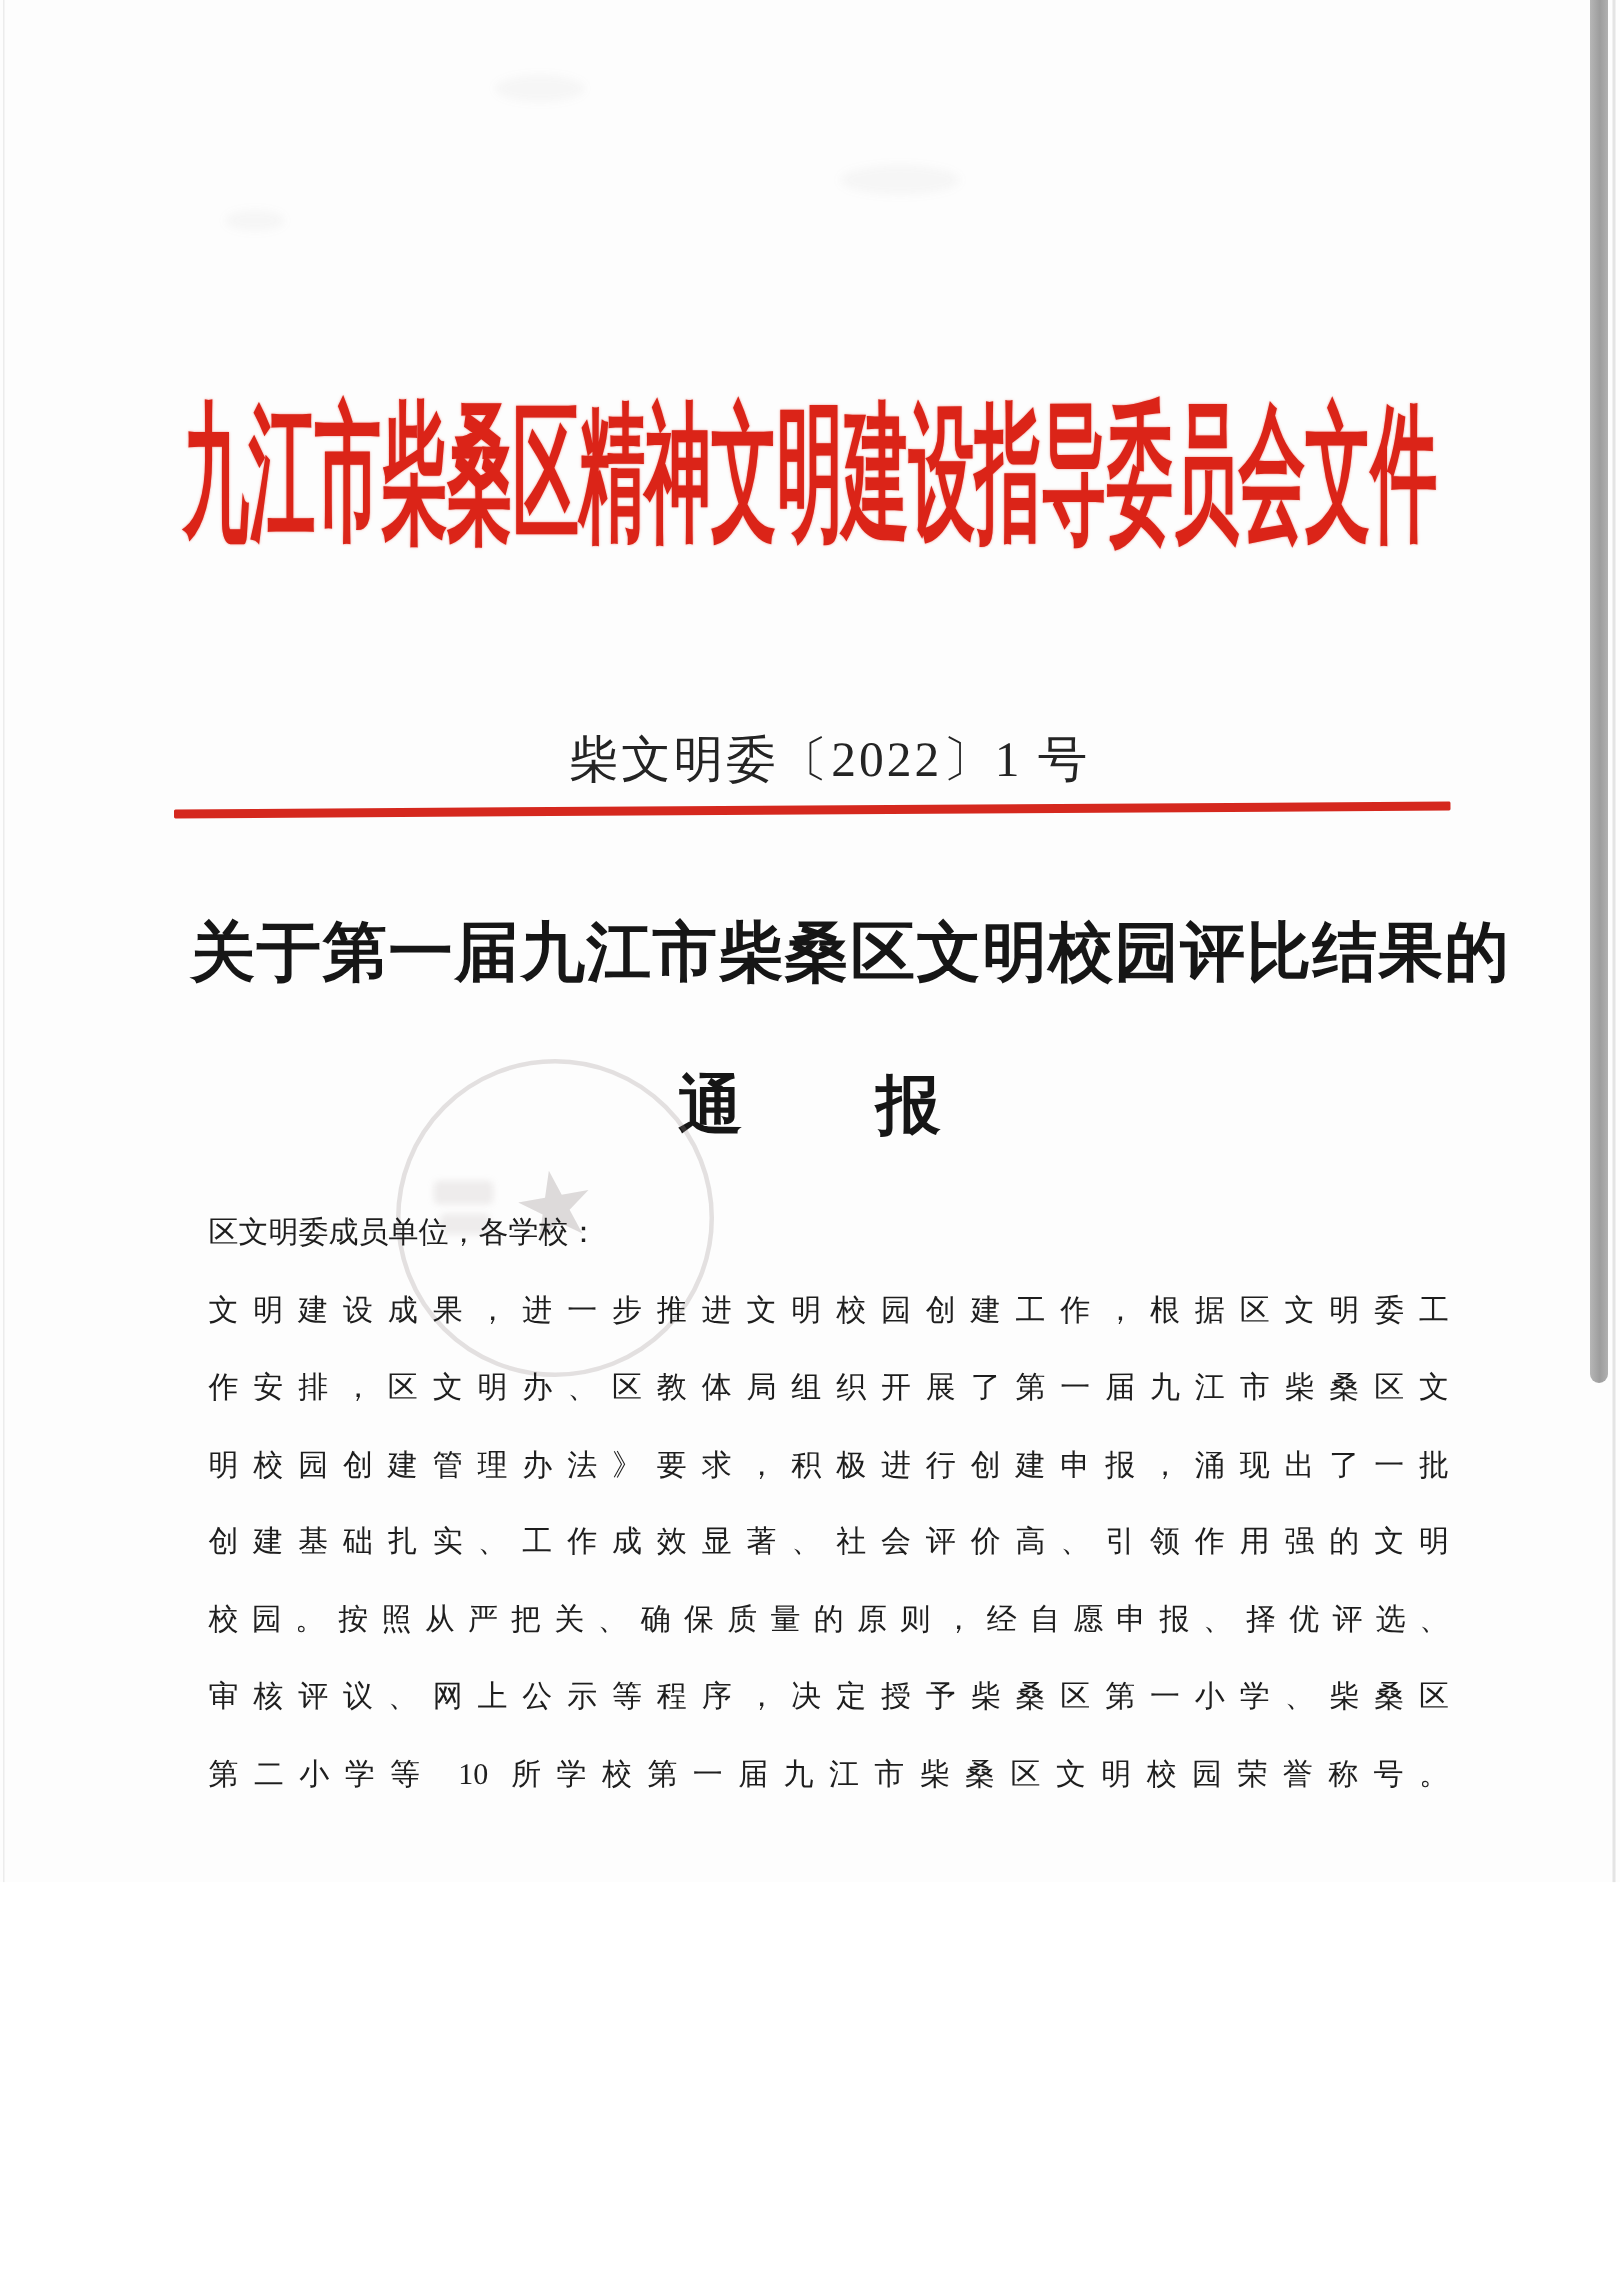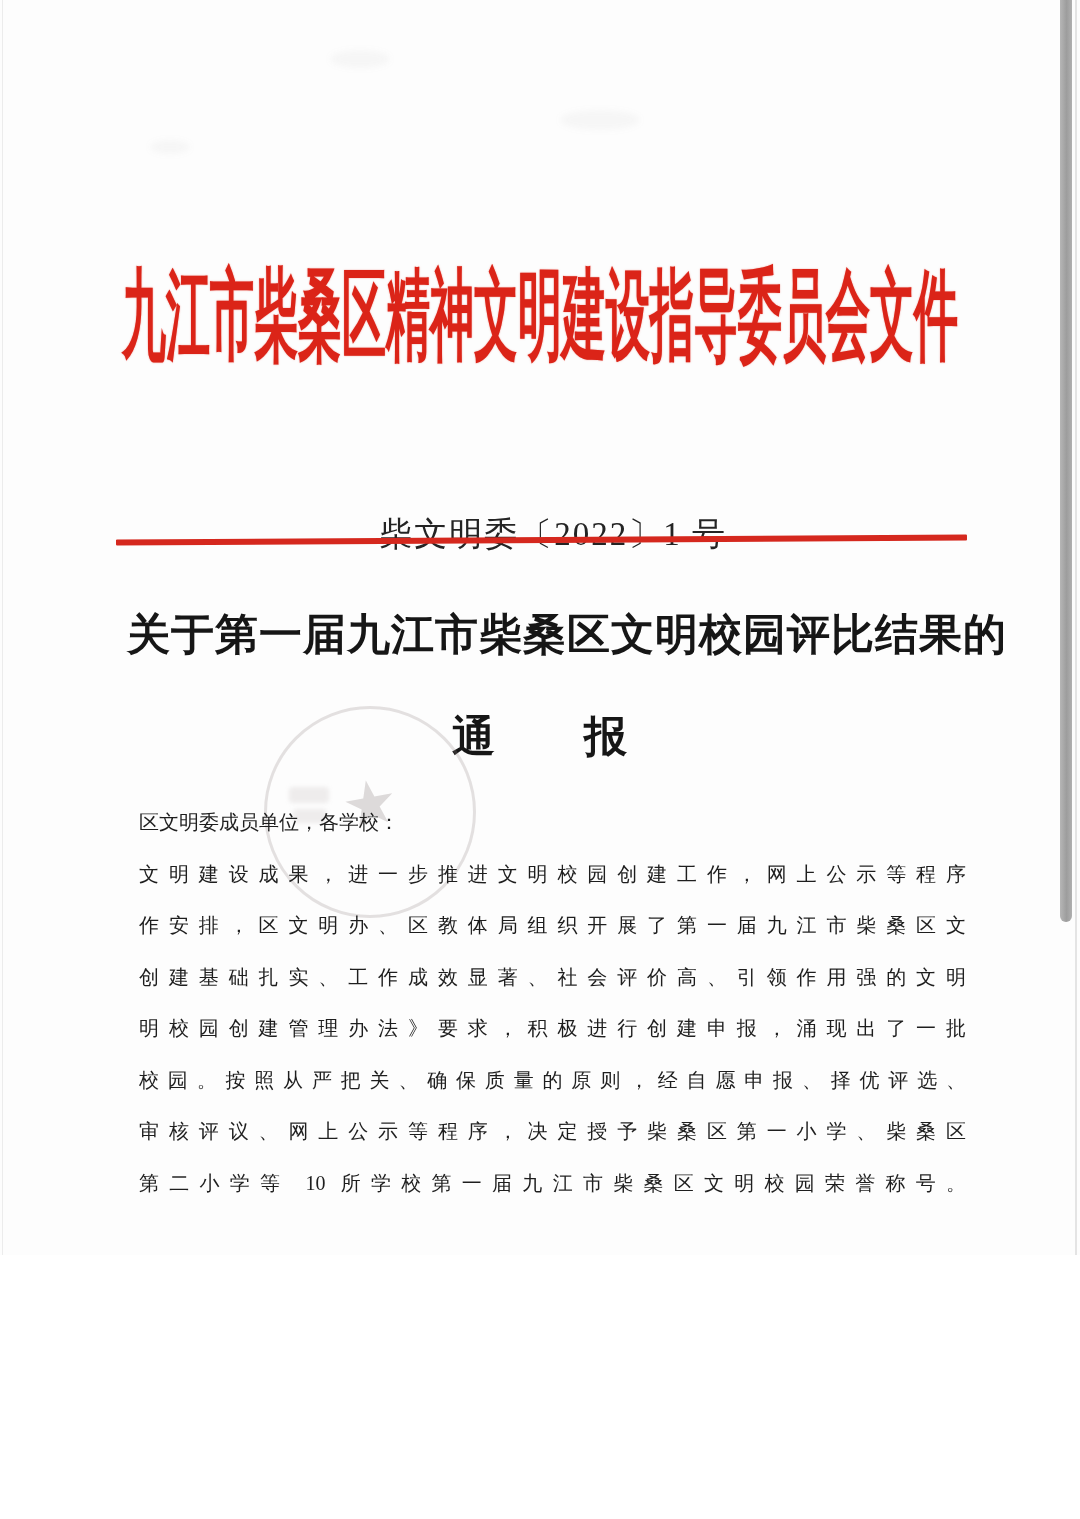--- a/index.html
+++ b/index.html
@@ -40,21 +40,20 @@
     transform: scaleY(2.25);
     transform-origin: 50% 0;
     letter-spacing: 0;
     text-shadow: 0 0 1px rgba(219,36,24,0.55);
   }
 
   .doc-number {
     position: absolute; top: 484px; left: 140px; width: 826px;
     text-align: center; font-size: 33px; color: #242424;
     letter-spacing: 2px;
-    margin-top: 28px;
   }
 
   .red-rule {
     position: absolute; top: 537px; left: 116px; width: 851px; height: 6px;
     background: var(--rule-red, #d5281e);
     transform: rotate(-0.35deg);
     border-radius: 1px;
   }
 
   .title-line { 
@@ -127,24 +126,24 @@
   <div class="title-line title-line-2">通　　报</div>
 
   <div class="official-seal">
     <div class="seal-star">★</div>
     <div class="seal-mark seal-mark-1"></div>
     <div class="seal-mark seal-mark-2"></div>
   </div>
 
   <div class="body-text" id="body-lines">
       <div class="body-line">区文明委成员单位，各学校：</div>
-      <div class="body-line justify">文明建设成果，进一步推进文明校园创建工作，网上公示等程序</div>
+      <div class="body-line justify">文明建设成果，进一步推进文明校园创建工作，根据区文明委工</div>
       <div class="body-line justify">作安排，区文明办、区教体局组织开展了第一届九江市柴桑区文</div>
+      <div class="body-line justify">明校园创建管理办法》要求，积极进行创建申报，涌现出了一批</div>
       <div class="body-line justify">创建基础扎实、工作成效显著、社会评价高、引领作用强的文明</div>
-      <div class="body-line justify">明校园创建管理办法》要求，积极进行创建申报，涌现出了一批</div>
       <div class="body-line justify">校园。按照从严把关、确保质量的原则，经自愿申报、择优评选、</div>
       <div class="body-line justify">审核评议、网上公示等程序，决定授予柴桑区第一小学、柴桑区</div>
       <div class="body-line justify">第二小学等 10 所学校第一届九江市柴桑区文明校园荣誉称号。</div>
     </div>
 
   <div class="page-number">- 1 -</div>
 
   <div class="scrollbar-thumb"></div>
 
 </div>

